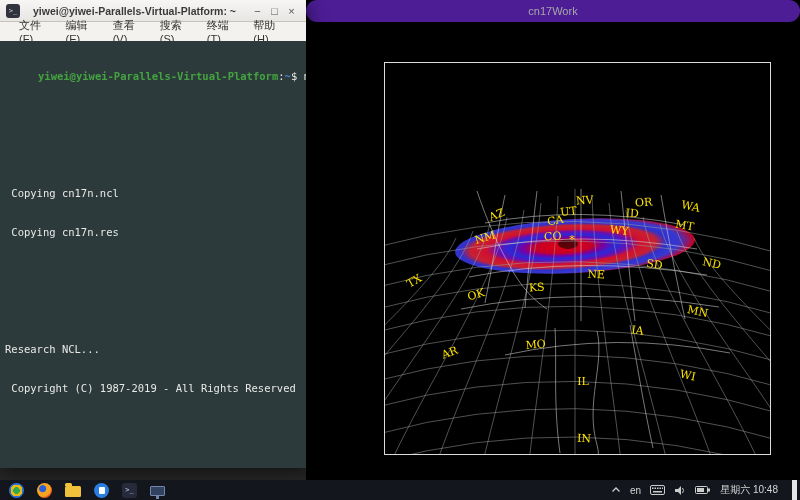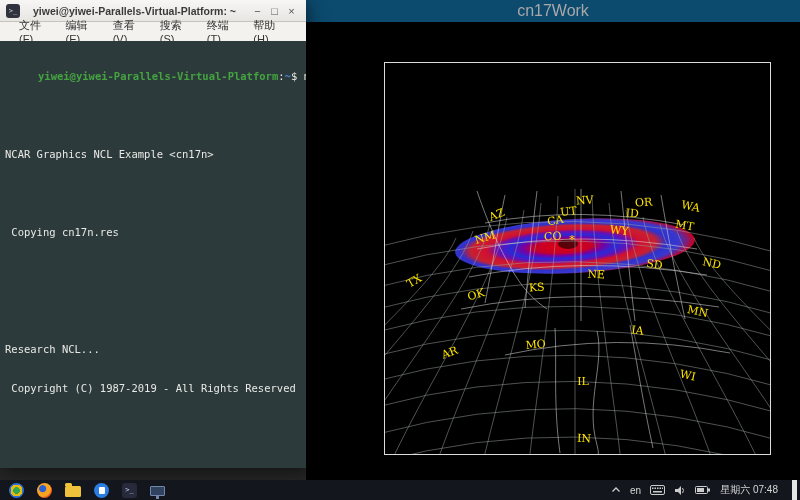--- a/index.html
+++ b/index.html
@@ -24,22 +24,22 @@
   .menu-item{padding:0 7px;}
   .term-body{position:absolute;top:41px;left:0;right:0;bottom:0;background:#2c3a3c;
              color:#e9e9e5;font-family:"DejaVu Sans Mono",monospace;font-size:10.5px;
              line-height:13px;padding:3px 5px;white-space:pre;overflow:hidden;}
   .tline{min-height:13px;}
   .p-user{color:#44a340;font-weight:bold;margin-left:33px;}
   .p-path{color:#4c7fca;font-weight:bold;}
 
   
   .plot-window{position:absolute;left:306px;top:0;width:494px;height:480px;background:#000;}
-  .plot-titlebar{height:22px;background:#0c4a6e;color:#a8a8a8;font-size:16px;
-                 display:flex;align-items:center;justify-content:center;}
+  .plot-titlebar{height:22px;background:#4c1d95;color:#a8a8a8;font-size:11px;
+                 display:flex;align-items:center;justify-content:center;border-radius:11px;}
   .plot-title{position:absolute;left:66px;top:36px;width:412px;text-align:center;
               color:#f2f2f2;font-family:"DejaVu Serif",serif;font-size:13.5px;white-space:nowrap;}
   .plot-frame{position:absolute;left:78px;top:62px;width:387px;height:393px;
               border:1px solid #dcdcdc;box-sizing:border-box;background:#000;}
   .plot-frame svg{display:block;}
   .gridline{fill:none;stroke:#989e9e;stroke-width:0.65;opacity:0.8;}
   .stborder{fill:none;stroke:#d8d8d8;stroke-width:0.65;opacity:0.85;}
   .stlabel{font-family:"DejaVu Serif",serif;font-size:11px;fill:#ffe400;}
 
   
@@ -181,22 +181,22 @@
       <span class="menu-item">文件(F)</span>
       <span class="menu-item">编辑(E)</span>
       <span class="menu-item">查看(V)</span>
       <span class="menu-item">搜索(S)</span>
       <span class="menu-item">终端(T)</span>
       <span class="menu-item">帮助(H)</span>
     </div>
     <div class="term-body">
       <div class="tline"><span class="p-user">yiwei@yiwei-Parallels-Virtual-Platform</span><span>:</span><span class="p-path">~</span><span>$ </span><span>ng4ex cn17n</span></div>
       <div class="tline"></div>
-      <div class="tline">NCAR Graphics NCL Example &lt;cn17n&gt;</div>
-      <div class="tline"></div>
+      <div class="tline"></div>
+      <div class="tline"> Copying cn17n.ncl</div>
       <div class="tline"> Copying cn17n.res</div>
       <div class="tline"></div>
       <div class="tline"></div>
       <div class="tline">Research NCL...</div>
       <div class="tline"> Copyright (C) 1987-2019 - All Rights Reserved</div>
       
       
       
     </div>
   </div>
@@ -228,18 +228,18 @@
         </svg>
       <svg width="12" height="11">
           <polygon points="1,4 4,4 7,1 7,10 4,7 1,7" fill="#ccc"></polygon>
           <path d="M 8.5 3 Q 10.5 5.5 8.5 8" stroke="#ccc" fill="none"></path>
         </svg>
       <svg width="16" height="10">
           <rect x="0.5" y="1.5" width="12" height="7" rx="1" fill="none" stroke="#ccc"></rect>
           <rect x="2" y="3" width="7" height="4" fill="#ccc"></rect>
           <rect x="13" y="3.5" width="2" height="3" fill="#ccc"></rect>
         </svg>
-      <span class="tray-text">星期六 07:48</span>
+      <span class="tray-text">星期六 10:48</span>
       <div class="show-desktop"></div>
     </div>
   </div>
 
 </div>
 
 </body></html>

